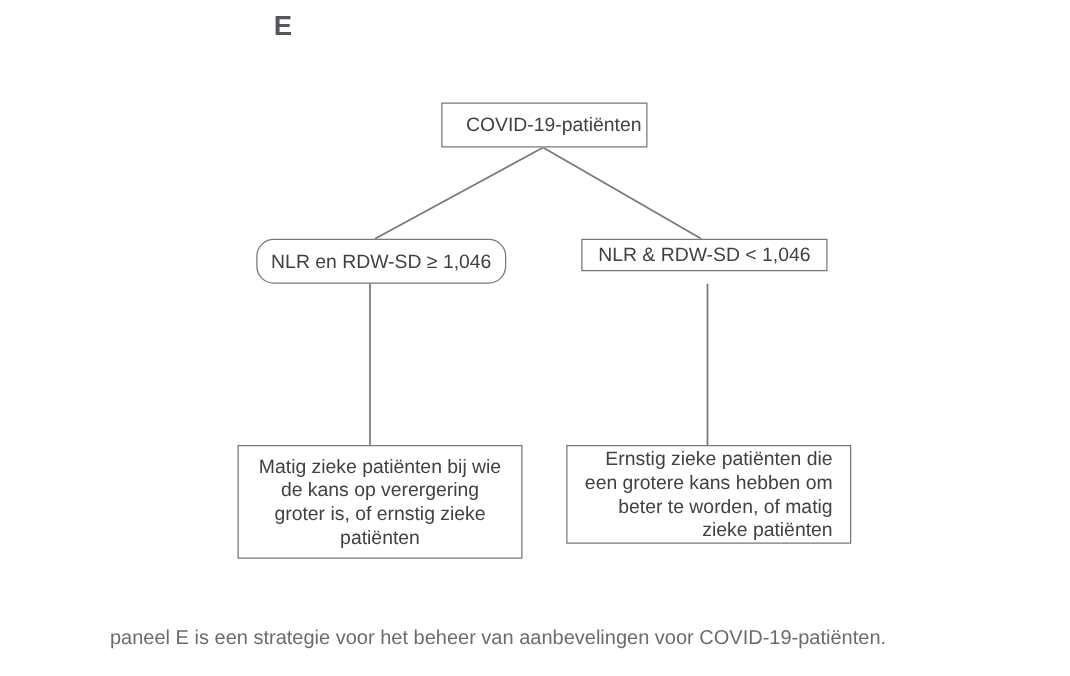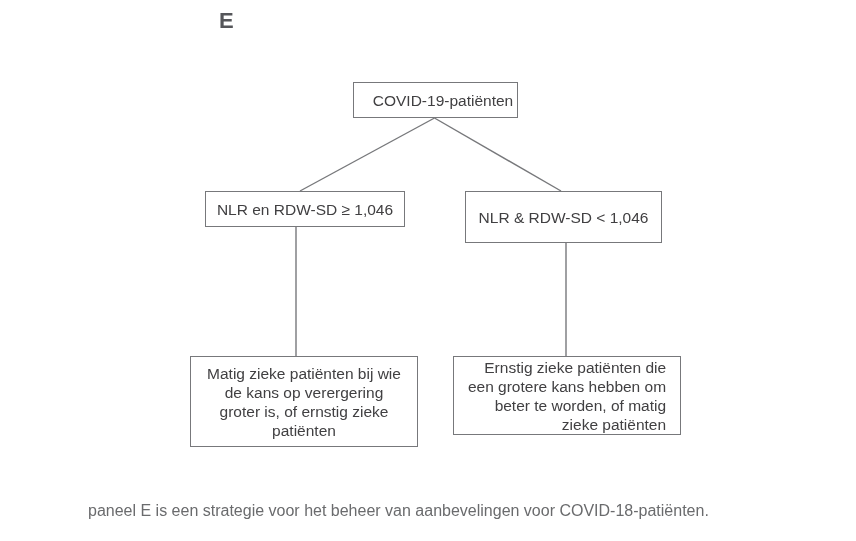--- a/index.html
+++ b/index.html
@@ -39,22 +39,22 @@
     color: #414042;
     display: flex;
     align-items: center;
     justify-content: center;
     text-align: center;
     font-size: 15.5px;
     line-height: 19px;
     white-space: pre-line;
   }
   .node-root      { left: 353px; top: 82px;  width: 165px; height: 36px; padding-left: 15px; }
-  .node-cond-left { left: 205px; top: 191px; width: 200px; height: 36px; }
-  .node-cond-right{ left: 465px; top: 191px; width: 197px; height: 52px; }
+  .node-cond-left { left: 205px; top: 191px; width: 200px; height: 36px; border-radius: 14px; }
+  .node-cond-right{ left: 465px; top: 191px; width: 197px; height: 26px; }
   .node-out-left  { left: 190px; top: 356px; width: 228px; height: 91px; }
   .node-out-right { left: 453px; top: 356px; width: 228px; height: 79px; text-align: right; }
   .caption {
     position: absolute;
     left: 88px;
     top: 502px;
     font-size: 16px;
     color: #6a6b6d;
   }
 </style>
@@ -83,15 +83,15 @@
   <div class="node node-out-left">Matig zieke patiënten bij wie
 de kans op verergering
 groter is, of ernstig zieke
 patiënten</div>
 
   <div class="node node-out-right">Ernstig zieke patiënten die
 een grotere kans hebben om
 beter te worden, of matig
 zieke patiënten</div>
 
-  <div class="caption">paneel E is een strategie voor het beheer van aanbevelingen voor COVID-18-patiënten.</div>
+  <div class="caption">paneel E is een strategie voor het beheer van aanbevelingen voor COVID-19-patiënten.</div>
 
 </div>
 
 </body></html>

